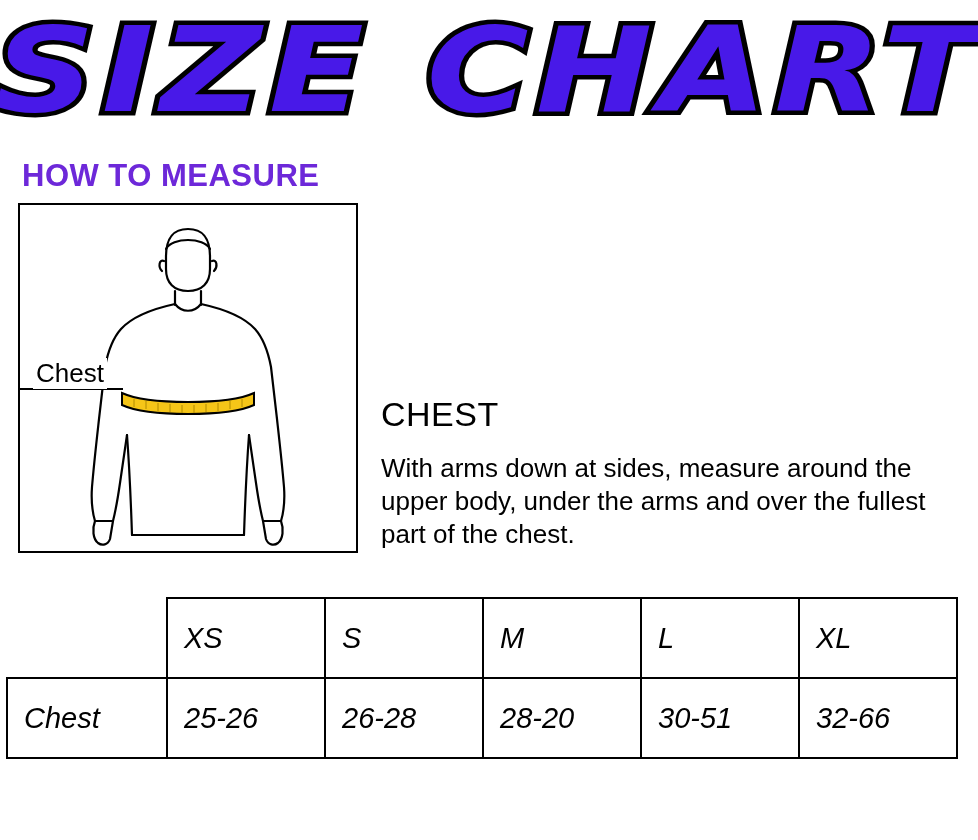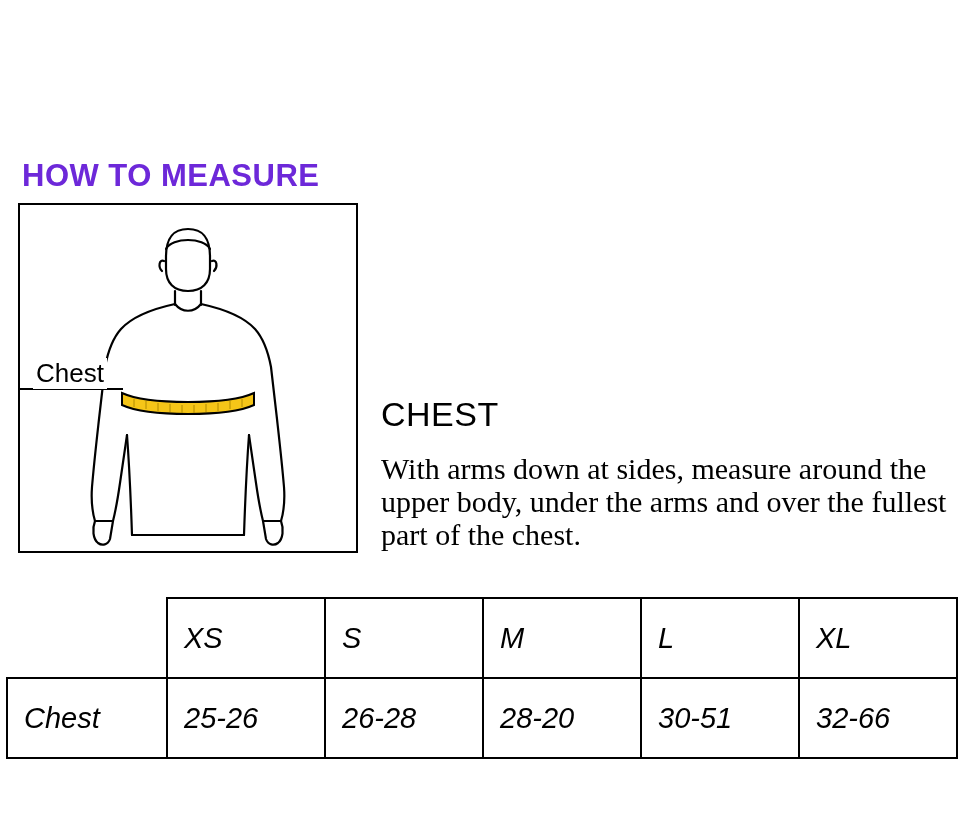--- a/index.html
+++ b/index.html
@@ -91,22 +91,22 @@
     font-family: "Liberation Sans", sans-serif;
     font-size: 34px;
     color: #000000;
     letter-spacing: 0.5px;
   }
   .desc-body {
     position: absolute;
     left: 381px;
     top: 452px;
     width: 580px;
-    font-family: Liberation Serif, serif;
-    font-size: 30px;
+    font-family: Liberation Sans, sans-serif;
+    font-size: 26px;
     line-height: 33px;
     color: #000000;
   }
 
   
   .size-table {
     position: absolute;
     left: 6px;
     top: 597px;
     width: 950px;
@@ -127,20 +127,23 @@
     border: none;
   }
   .size-table col.c0 { width: 160px; }
   .size-table col.cx { width: 158px; }
 </style>
 </head>
 <body>
 
 <div id="page">
 
+  <div class="title-wrap">
+    <div class="title">SIZE CHART</div>
+  </div>
 
   <div class="how-to">HOW TO MEASURE</div>
 
   <div class="figure-box">
     <svg width="336" height="346" viewBox="0 0 336 346">
       <g fill="none" stroke="#000000" stroke-width="2.2" stroke-linejoin="round" stroke-linecap="round">
 
         <path d="M146 52 C146 34 152 24 168 24 C184 24 190 34 190 52 L190 64 C190 78 182 86 168 86 C154 86 146 78 146 64 Z"></path>
 
         <path d="M144 56 C139 54 138 62 142 66"></path>

